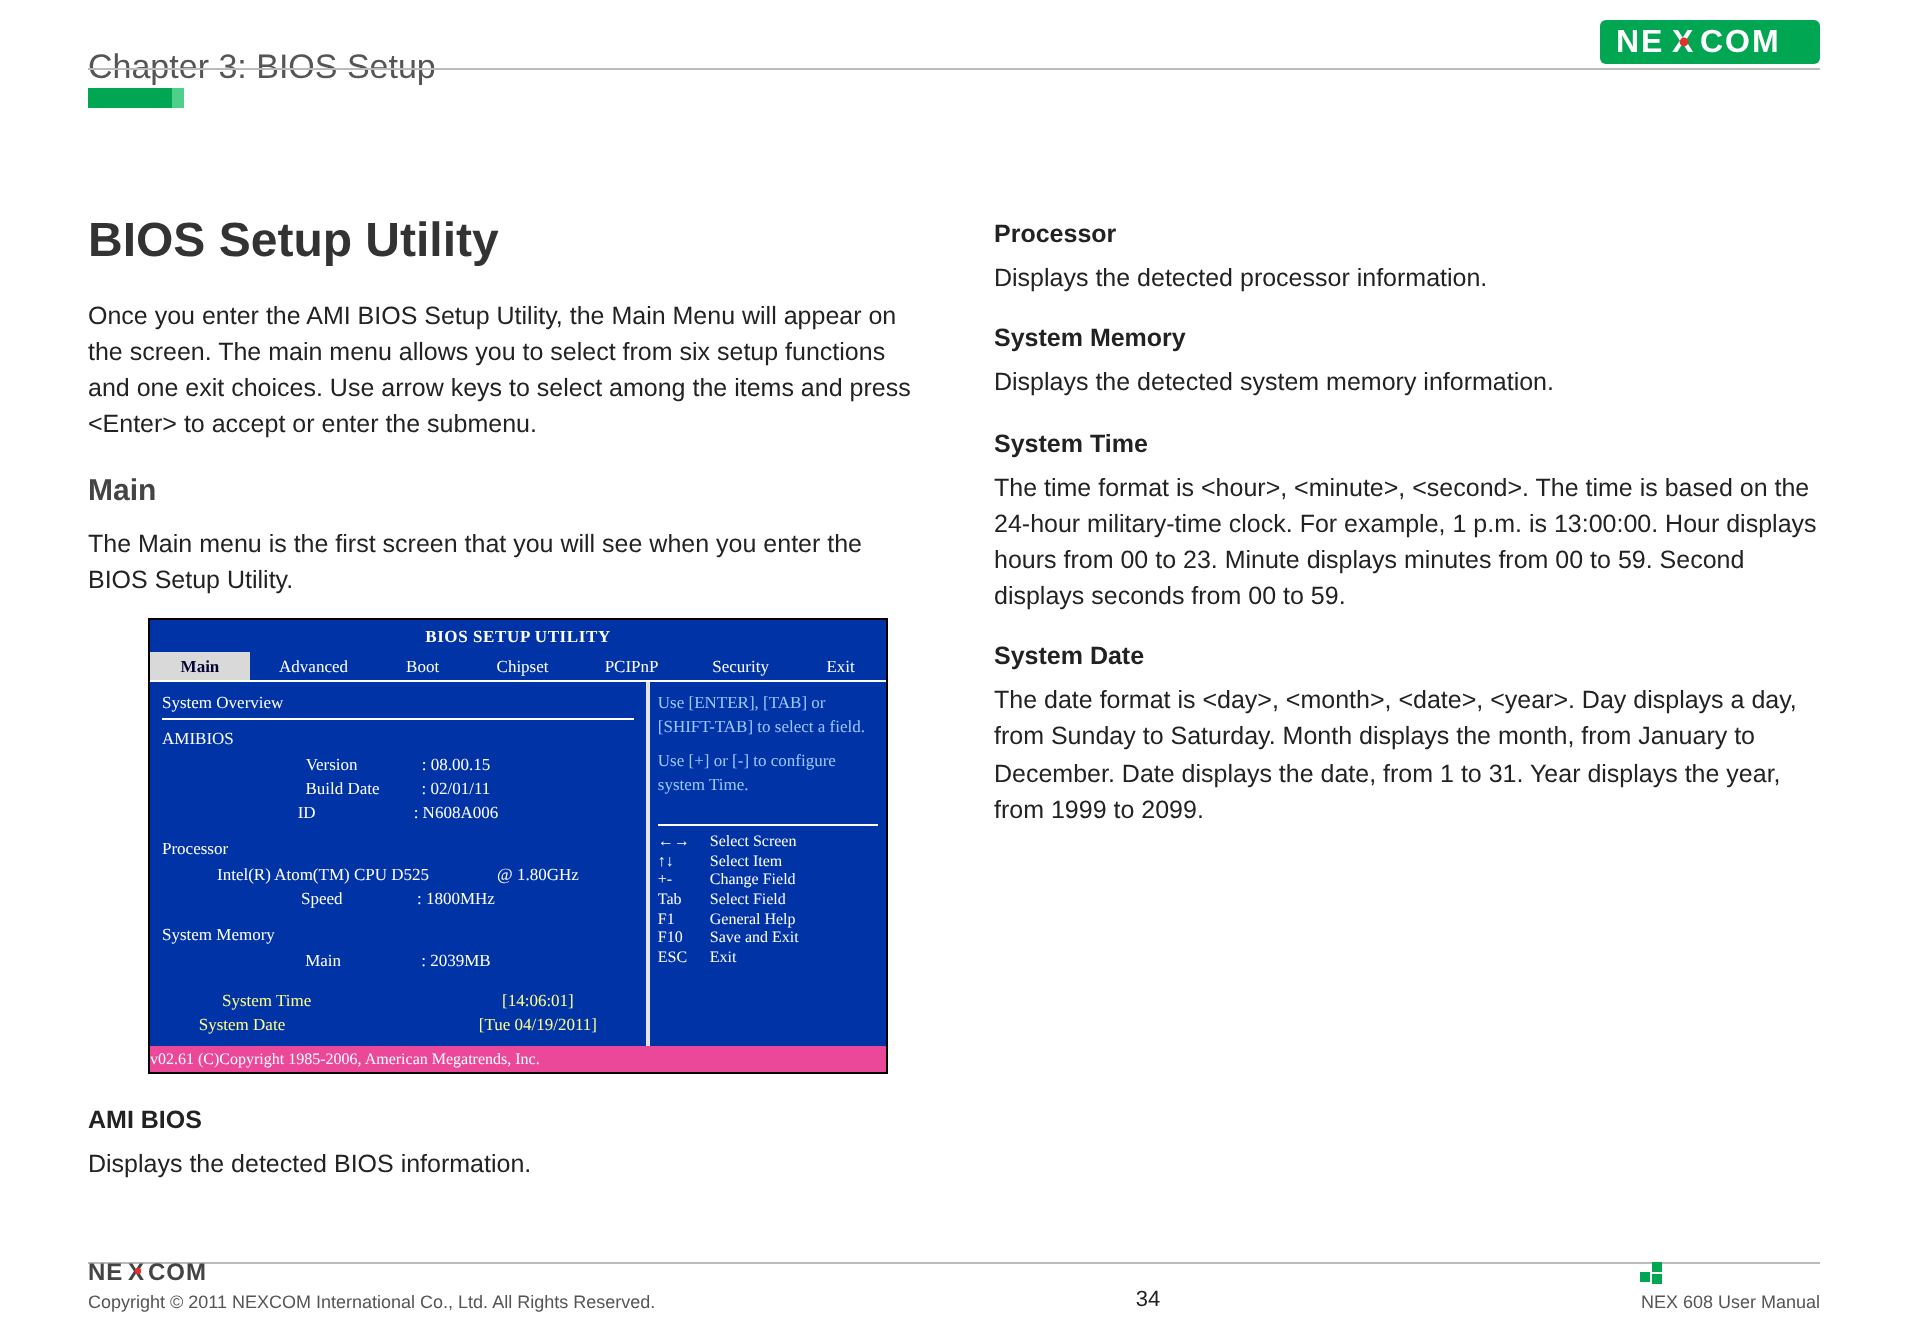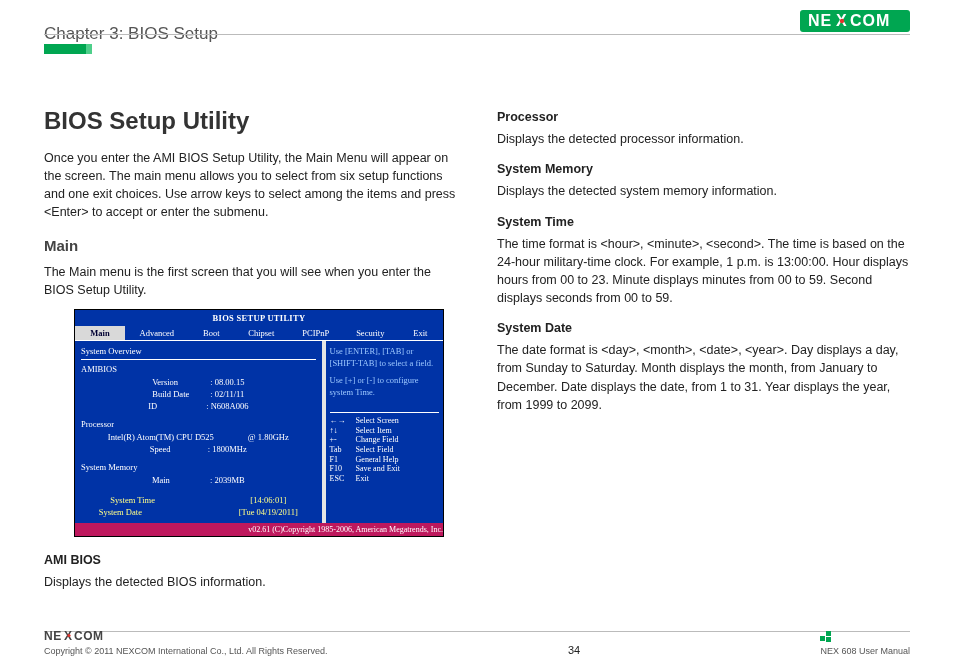--- a/index.html
+++ b/index.html
@@ -29,27 +29,27 @@
     width: 370px; margin:10px 0 14px 30px;
     border:1px solid #000; background:#0033a6; color:#fff;
     font-family: "Times New Roman", serif; font-size:8.5px;
   }
   .bios-title { text-align:center; color:#fff; padding:2px 0 1px; font-weight:bold; letter-spacing:.3px; }
   .bios-menu { display:flex; background:#0033a6; color:#fff; border-bottom:1px solid #fff; }
   .bios-menu span { padding:1px 0; text-align:center; }
   .bios-menu .sel { background:#d9d9d9; color:#003; font-weight:bold; }
   .bios-body { display:flex; border-top:0; }
   .bios-left { flex:3; padding:4px 6px; color:#fff; }
-  .bios-right { flex:1.4; border-left:4px solid #e5e5e5; padding:4px 4px; color:#fff; }
+  .bios-right { flex:1.4; border-left:2px solid #e5e5e5; padding:4px 4px; color:#fff; }
   .bios-right .blue { color:#9cc8ff; }
   .bios-left .wh { color:#fff; }
   .bios-left .row { display:flex;justify-content:center; }
   .bios-left .row .k { width:58px; }
   .bios-left .row .k2 { width:140px; }
-  .bios-foot { background:#be185d; color:#fff; text-align:right; padding:1px 0; font-size:8px; }
+  .bios-foot { background:#ec4899; color:#fff; text-align:left; padding:1px 0; font-size:8px; }
   .bios .orange { color:#ff8; }
   .bios-keys { margin-top:14px; border-top:1px solid #fff; padding-top:3px; font-size:8px; line-height:1.2; }
   .bios-keys div { display:flex; }
   .bios-keys .kk { width:26px; }
 
   .footer-rule { position:absolute; left:44px; right:44px; bottom:40px; height:1px; background:#bbb; }
   .footer { position:absolute; left:44px; right:44px; bottom:16px; display:flex; justify-content:space-between; align-items:flex-end; font-size:9px; color:#555;}
   .footer .page { font-weight:400; color:#222; font-size:11px; }
   .footer .sqs { display:inline-block; }
   .tiny-logo { margin-bottom:2px; }
@@ -92,21 +92,21 @@
         <div class="bios-left">
           <div class="wh">System Overview</div>
           <div style="border-top:1px solid #fff;margin:2px 0 3px"></div>
           <div class="wh">AMIBIOS</div>
           <div class="row">
               <span class="k">Version</span>
               <span>: 08.00.15</span>
             </div>
           <div class="row">
               <span class="k">Build Date</span>
-              <span>: 02/11/11</span>
+              <span>: 02/01/11</span>
             </div>
           <div class="row">
               <span class="k">ID</span>
               <span>: N608A006</span>
             </div>
           <div style="height:6px"></div>
           <div class="wh">Processor</div>
           <div class="row">
               <span class="k2">Intel(R) Atom(TM) CPU D525</span>
               <span>@ 1.80GHz</span>

